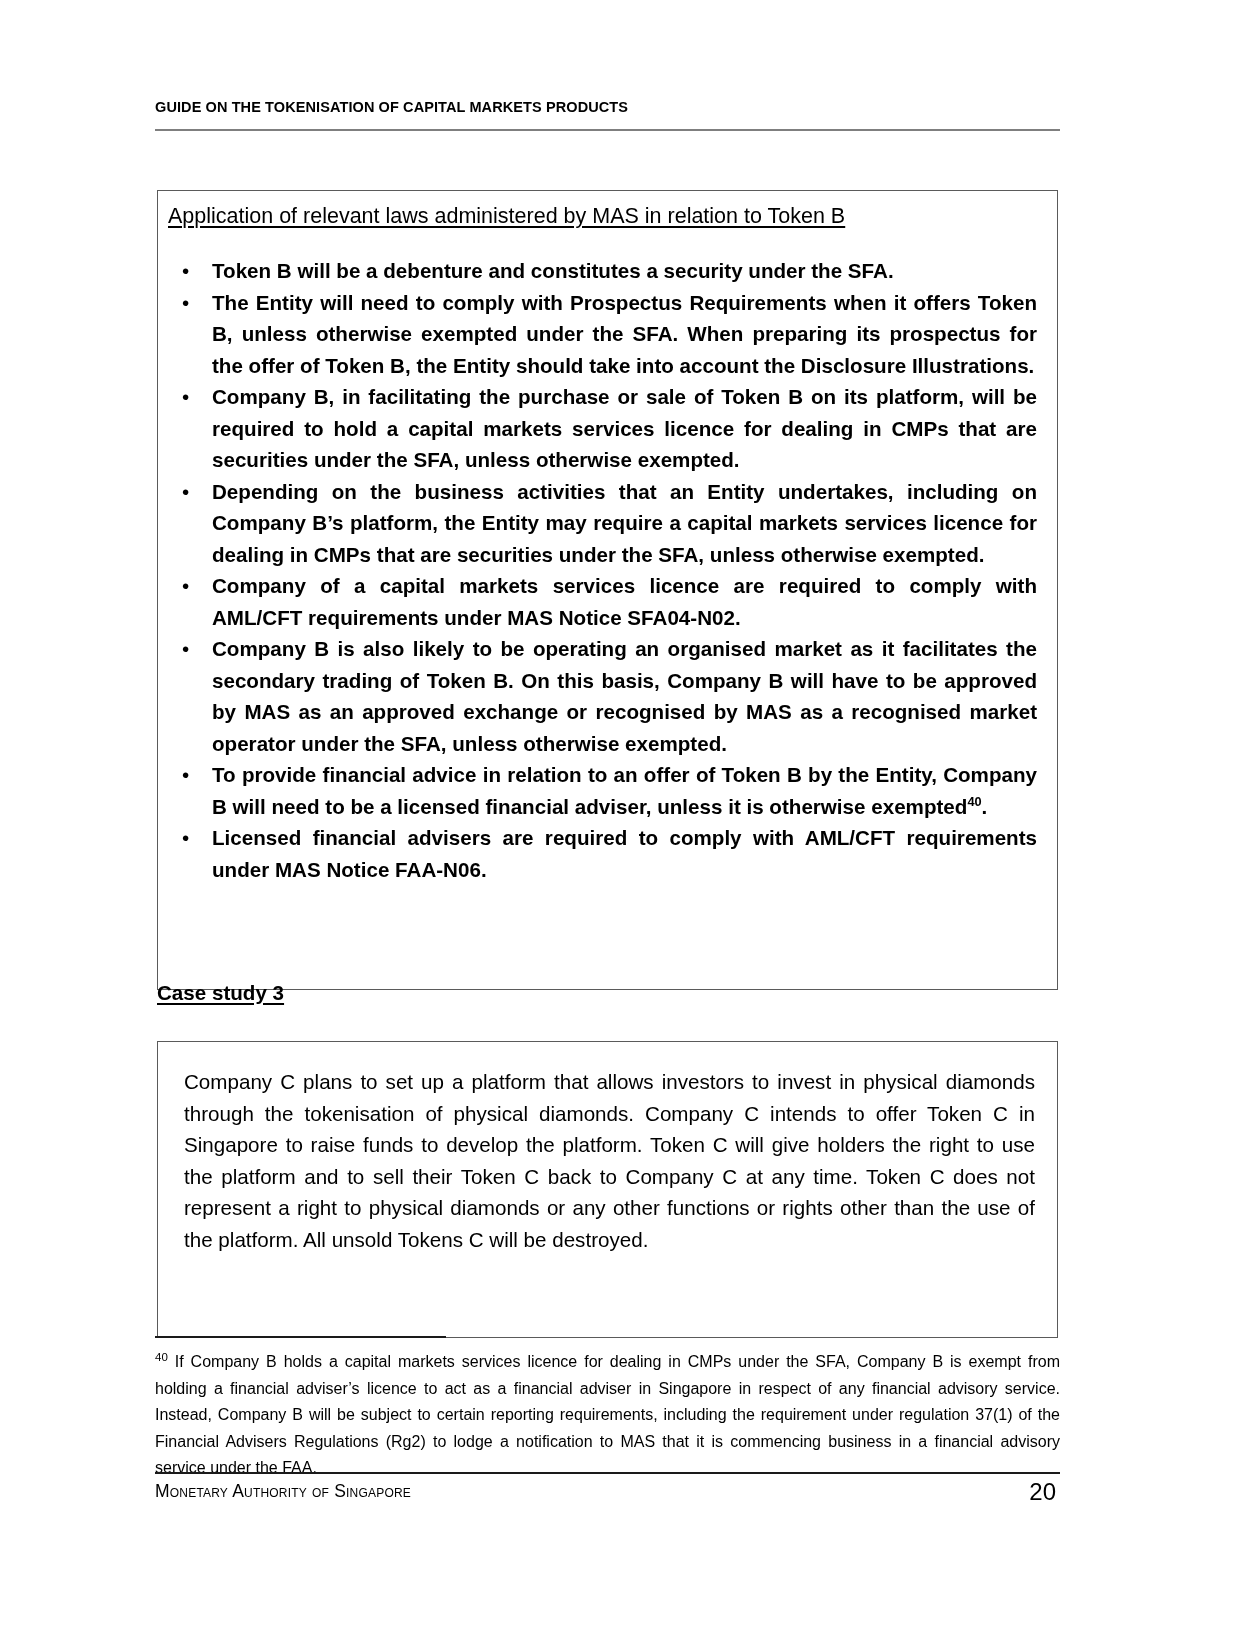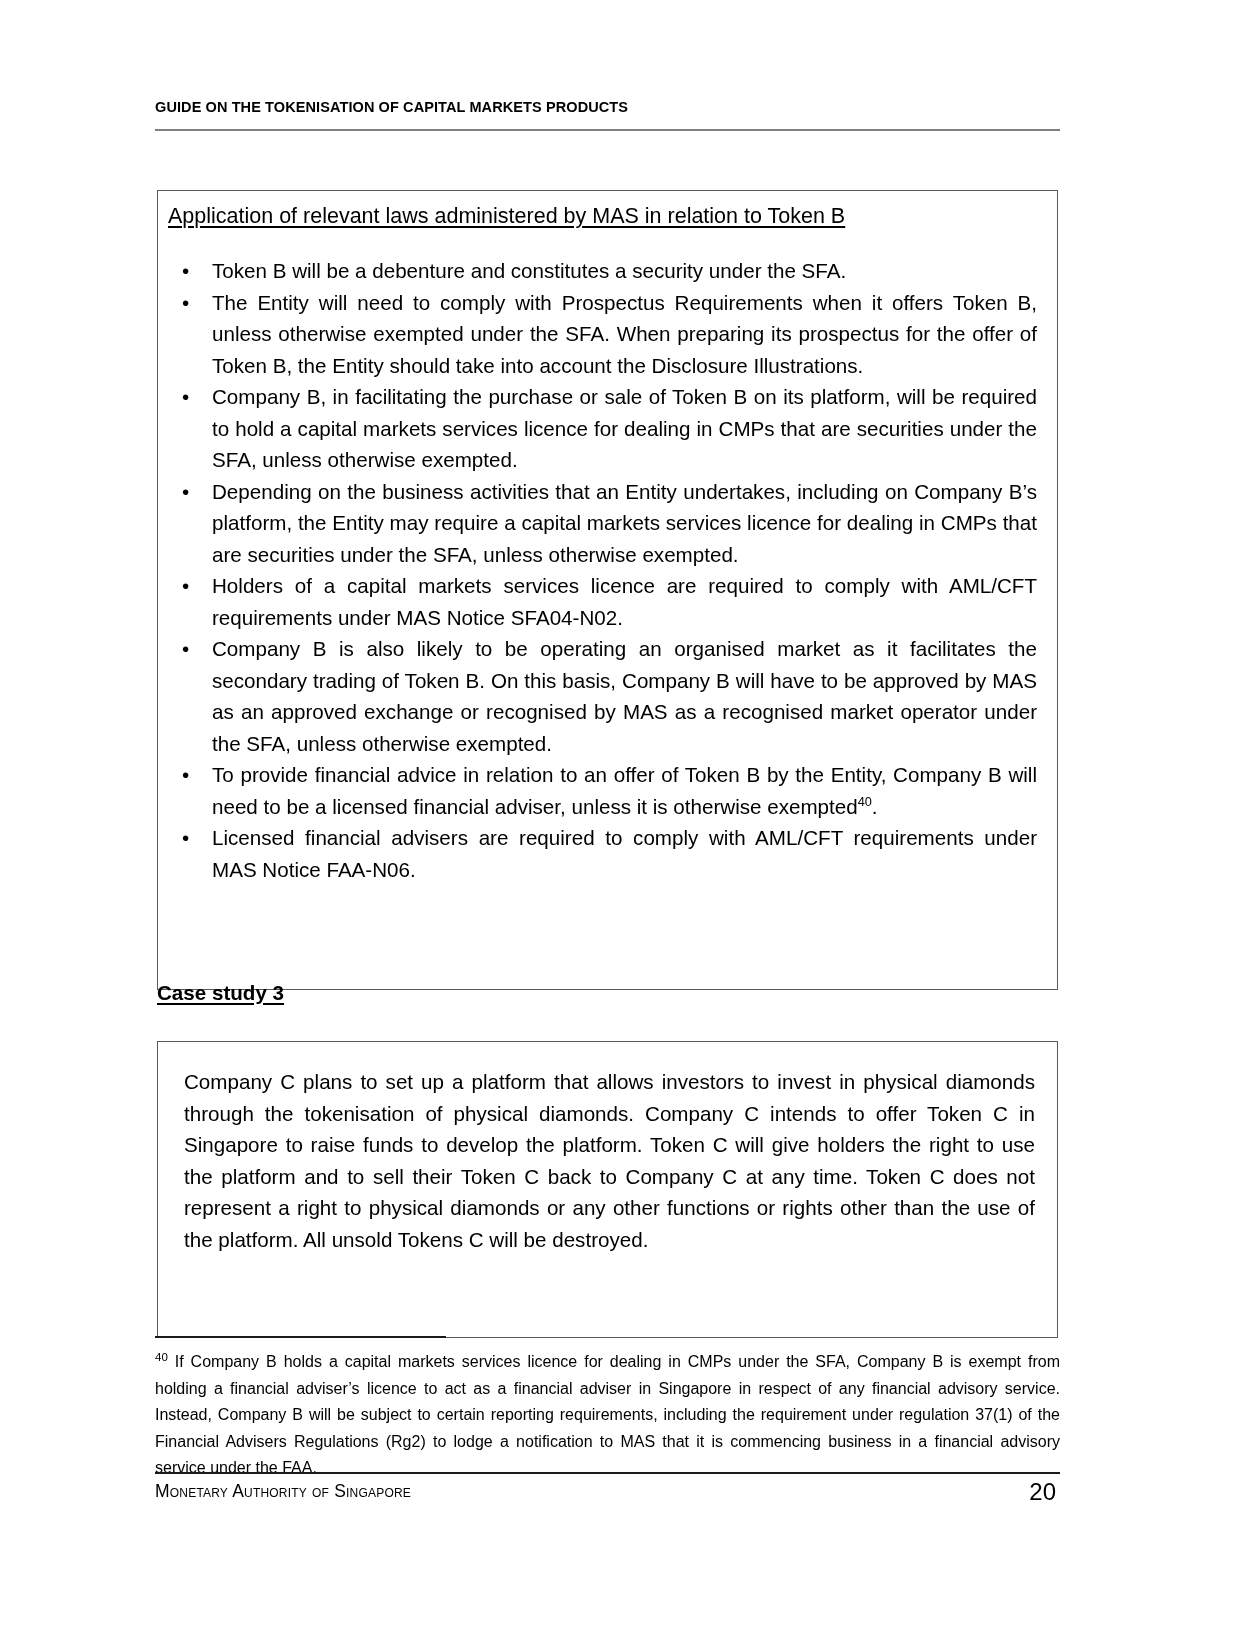--- a/index.html
+++ b/index.html
@@ -95,20 +95,21 @@
     position: absolute;
     left: 20px;
     top: 0;
     font-size: 20.6px;
     line-height: 1.53;
   }
   ul.bullets > li .li-text {
     display: block;
     text-align: justify;
     text-align-last: left;
+    font-weight: bold;
   }
   sup.fn-ref {
     font-size: 0.62em;
     vertical-align: super;
     line-height: 0;
   }
 
   .spacer-after-heading { height: 24px; }
 
   
@@ -214,21 +215,21 @@
       <li>
         <span class="bullet-dot">•</span>
         <span class="li-text">Company B, in facilitating the purchase or sale of Token B on its platform, will be required to hold a capital markets services licence for dealing in CMPs that are securities under the SFA, unless otherwise exempted.</span>
       </li>
       <li>
         <span class="bullet-dot">•</span>
         <span class="li-text">Depending on the business activities that an Entity undertakes, including on Company B’s platform, the Entity may require a capital markets services licence for dealing in CMPs that are securities under the SFA, unless otherwise exempted.</span>
       </li>
       <li>
         <span class="bullet-dot">•</span>
-        <span class="li-text">Holders of a capital markets services licence are required to comply with AML/CFT requirements under MAS Notice SFA04-N02.</span>
+        <span class="li-text">Company of a capital markets services licence are required to comply with AML/CFT requirements under MAS Notice SFA04-N02.</span>
       </li>
       <li>
         <span class="bullet-dot">•</span>
         <span class="li-text">Company B is also likely to be operating an organised market as it facilitates the secondary trading of Token B. On this basis, Company B will have to be approved by MAS as an approved exchange or recognised by MAS as a recognised market operator under the SFA, unless otherwise exempted.</span>
       </li>
       <li>
         <span class="bullet-dot">•</span>
         <span class="li-text"><span>To provide financial advice in relation to an offer of Token B by the Entity, Company B will need to be a licensed financial adviser, unless it is otherwise exempted</span><sup class="fn-ref">40</sup><span>.</span></span>
       </li>
       <li>

